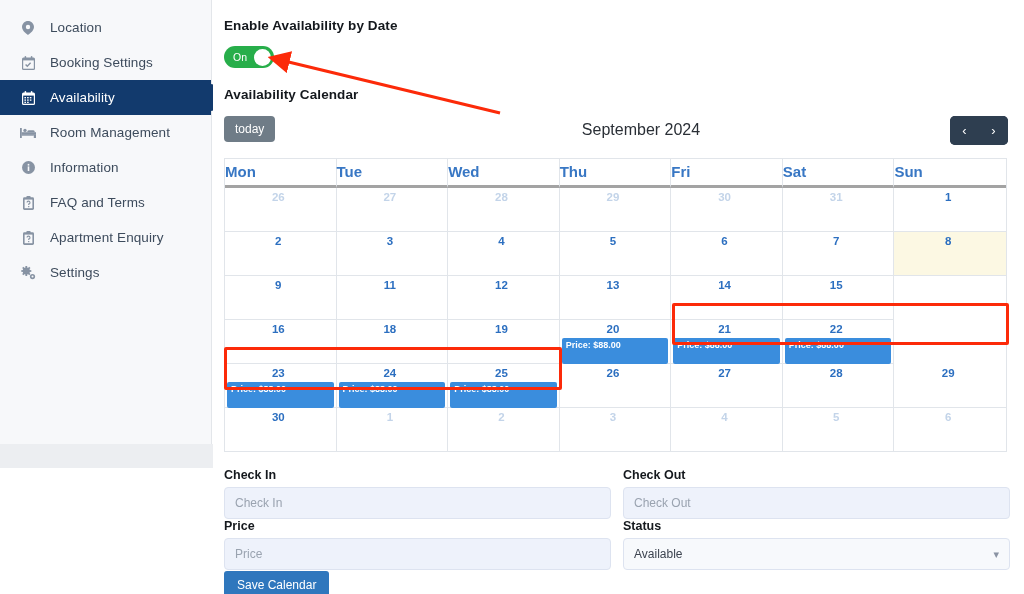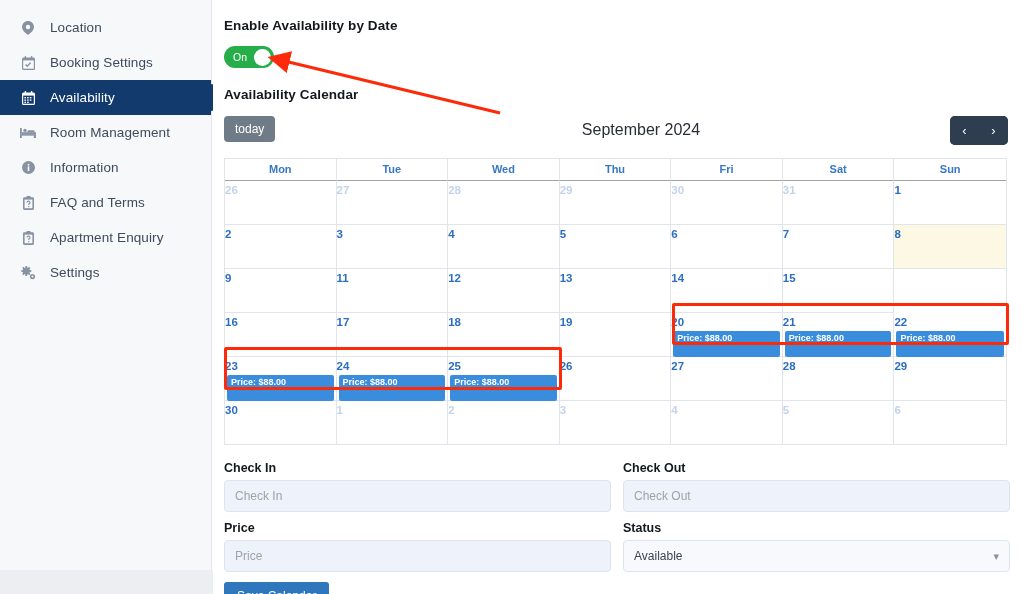--- a/index.html
+++ b/index.html
@@ -12,21 +12,21 @@
   #app {
     position: relative;
     width: 1024px; height: 594px;
     background: #ffffff;
   }
 
   
   #sidebar {
     position: absolute;
     left: 0; top: 0;
-    width: 212px; height: 594px;
+    width: 212px; height: 468px;
     background: #f7f8fa;
     border-right: 1px solid #e3e6ea;
     padding-top: 10px;
   }
   .nav-item {
     position: relative;
     display: flex;
     align-items: center;
     height: 35px;
     padding-left: 18px;
@@ -150,39 +150,38 @@
     border: 1px solid #e1e5ea;
     border-bottom: none;
     margin-top: 6px;
     width: 783px;
   }
   .cal-head, .cal-week {
     display: grid;
     grid-template-columns: repeat(7, 1fr);
   }
   .cal-head div {
-    text-align: center;
-    font-size: 11px;
+    font-size: 15px;
     font-weight: bold;
     color: #3877c4;
     padding: 4px 0 5px;
     border-right: 1px solid #e1e5ea;
-    border-bottom: 1px solid #a3a3a3;
+    border-bottom: 3px solid #a3a3a3;
   }
   .cal-head div:last-child { border-right: none; }
   .cal-cell {
     height: 44px;
     border-right: 1px solid #e1e5ea;
     border-bottom: 1px solid #e1e5ea;
     padding: 2px 4px 0 0;
     position: relative;
   }
   .cal-cell:nth-child(7n) { border-right: none; }
   .daynum {
-    text-align: left;
+    text-align: center;
     font-size: 11.5px;
     font-weight: bold;
     color: #2c6fc0;
     line-height: 14px;
   }
   .cal-cell.other .daynum { color: #c3d4e9; }
   .cal-cell.today { background: #fcf8e3; }
   .evt {
     position: absolute;
     left: 2px; right: 2px; top: 18px;
@@ -216,21 +215,21 @@
 
   
   #form {
     margin-top: 16px;
     width: 786px;
     display: grid;
     grid-template-columns: 1fr 1fr;
     column-gap: 12px;
     row-gap: 0;
   }
-  .fgroup { margin-bottom: 9px; }
+  .fgroup { }
   .flabel {
     display: block;
     font-size: 12.5px;
     font-weight: bold;
     color: #14181d;
     margin-bottom: 5px;
   }
   .finput {
     width: 100%;
     height: 32px;
@@ -499,23 +498,20 @@
             <div class="cal-cell">
               <div class="daynum">14</div>
             </div>
             <div class="cal-cell">
               <div class="daynum">15</div>
             </div>
           </div>
           <div class="cal-week">
             <div class="cal-cell">
               <div class="daynum">16</div>
-            </div>
-            <div class="cal-cell">
-              <div class="daynum">17</div>
             </div>
             <div class="cal-cell">
               <div class="daynum">18</div>
             </div>
             <div class="cal-cell">
               <div class="daynum">19</div>
             </div>
             <div class="cal-cell">
               <div class="daynum">20</div>
               <div class="evt" style="background: rgb(58, 141, 221);">Price: $88.00</div>

